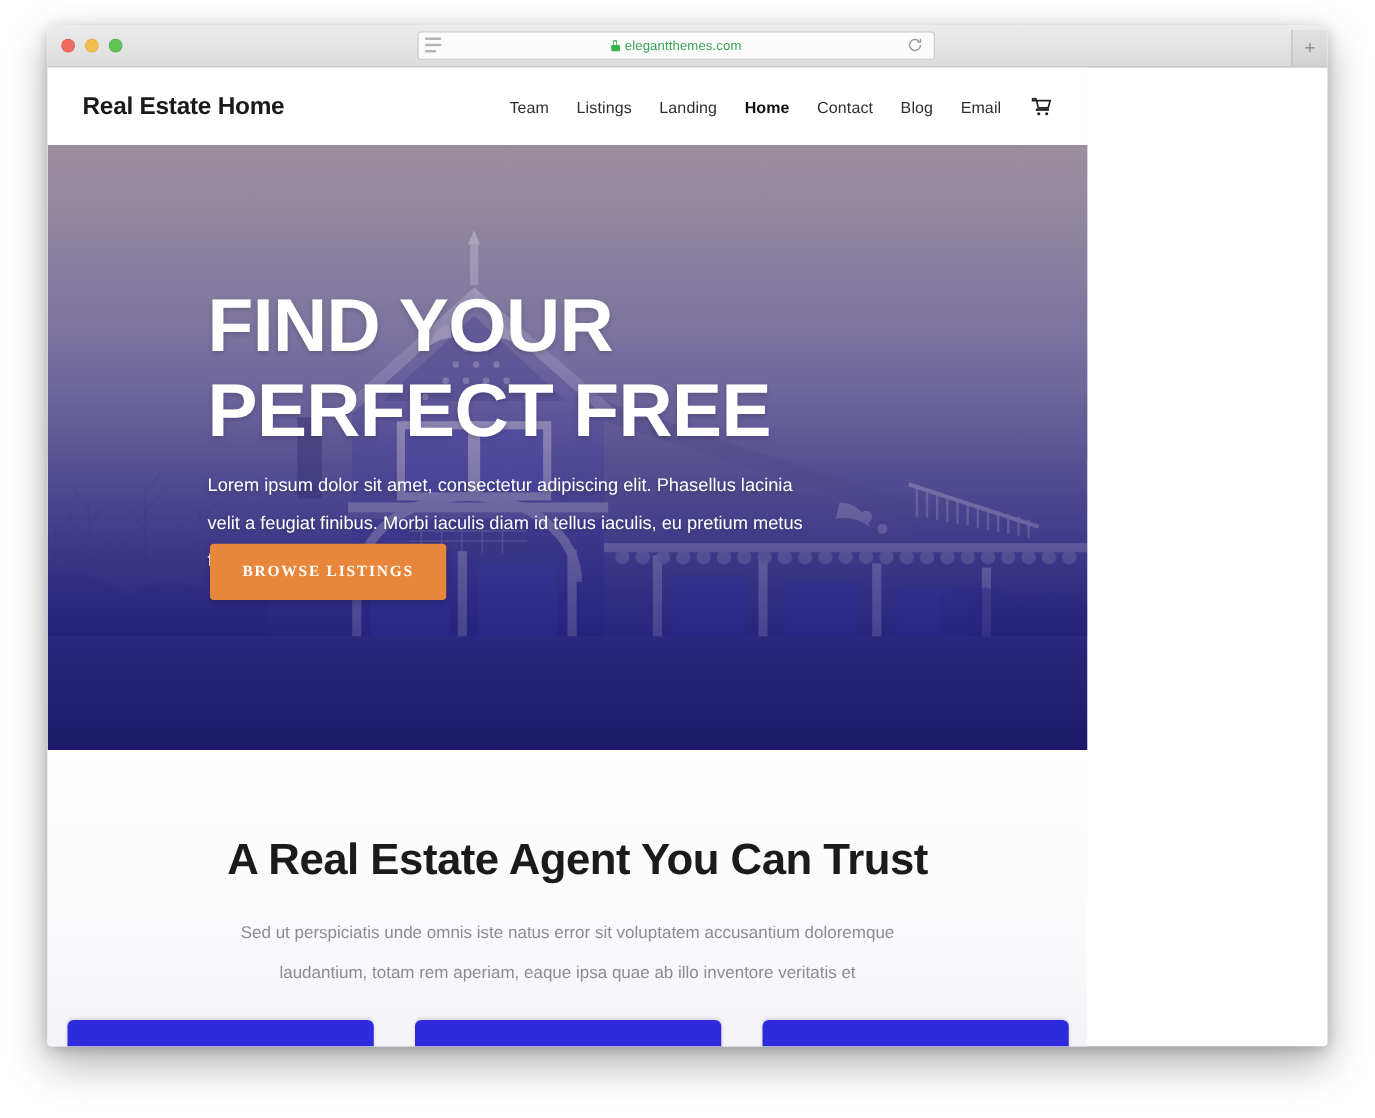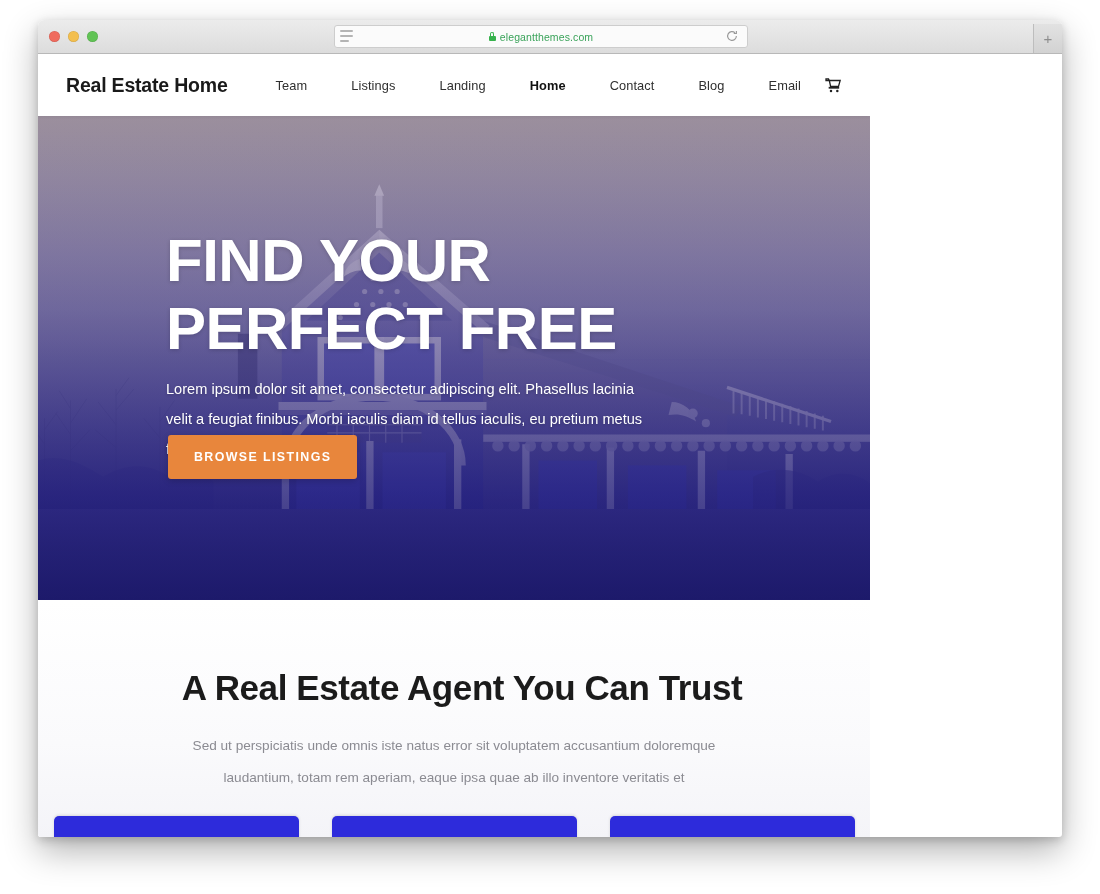--- a/index.html
+++ b/index.html
@@ -107,21 +107,20 @@
     font-weight: 700;
     color: #1a1a1a;
     letter-spacing: -0.2px;
   }
   .nav { display: flex; align-items: center; gap: 22px; }
   .nav-link {
     font-size: 12.8px;
     color: #2f2f2f;
     letter-spacing: 0.1px;
     white-space: nowrap;
-    margin-left: 22px;
   }
   .nav-link.active { font-weight: 700; color: #111; }
   .cart-icon { width: 17px; height: 15px; color:#222; margin-left: 2px; display:flex; align-items:center; }
 
   
   .hero {
     position: relative;
     height: 484px;
     overflow: hidden;
     background: linear-gradient(180deg,
@@ -190,21 +189,21 @@
     background: #e8863c;
     color: #ffffff;
     font-size: 12.4px;
     font-weight: 700;
     letter-spacing: 1.4px;
     padding: 15px 26px;
     border-radius: 3px;
     border: none;
     cursor: pointer;
     box-shadow: 0 2px 6px rgba(0,0,0,0.18);
-    font-family: Liberation Sans, sans-serif;
+    font-family: Liberation Serif, serif;
   }
 
   .agent-card {
     position: absolute;
     left: 670px;
     top: 180px;
     width: 224px;
     background: rgba(48,44,92,0.82);
     border-top: 5px solid #e8863c;
     padding: 24px 22px 26px 22px;

